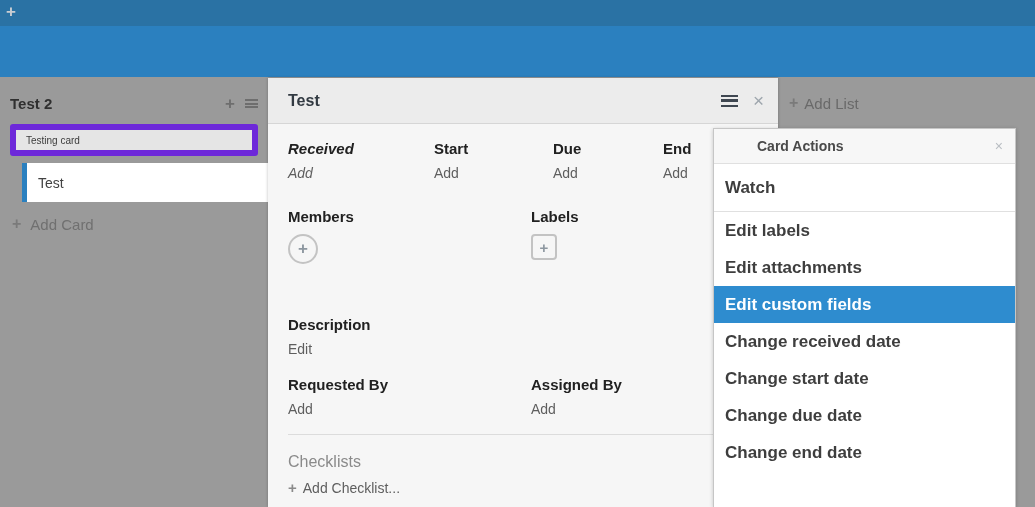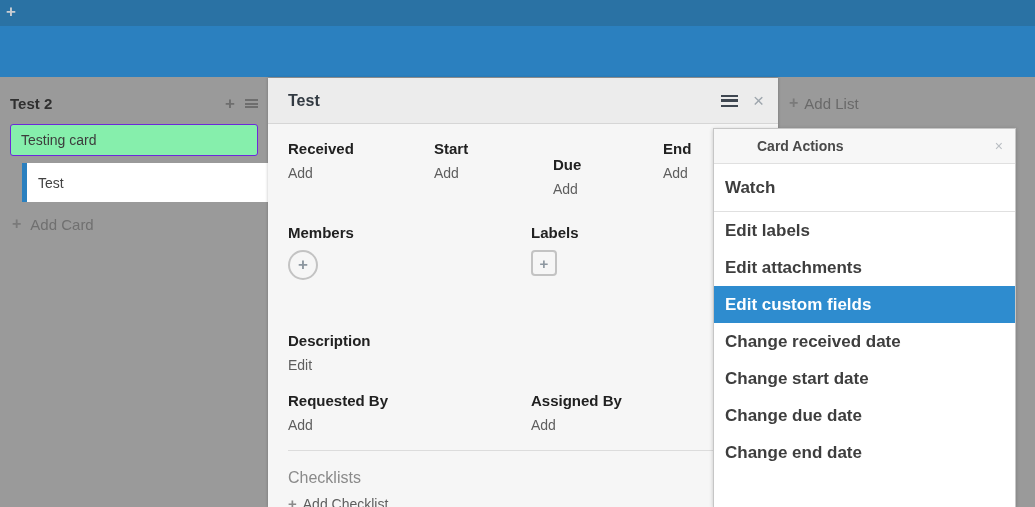--- a/index.html
+++ b/index.html
@@ -15,38 +15,38 @@
   
   .board { position:absolute; left:0; top:77px; width:1035px; height:430px; background:#9A9A9A;padding-left:16px; }
 
   .list-header { position:absolute; left:10px; top:14px; width:248px; height:24px; display:flex; align-items:center; }
   .list-title { font-size:15px; font-weight:bold; color:#2F2F2F; }
   .list-header-icons { margin-left:auto; display:flex; align-items:center; gap:10px; }
   .list-plus { color:#6E6E6E; font-size:17px; font-weight:bold; line-height:1; cursor:pointer; }
   .mini-burger { width:13px; height:9px; border-top:2px solid #6E6E6E; border-bottom:2px solid #6E6E6E; position:relative; cursor:pointer; }
   .mini-burger::after { content:""; position:absolute; left:0; top:2.5px; width:13px; height:2px; background:#6E6E6E; }
 
-  .card-testing { position:absolute; left:10px; top:47px; width:248px; height:32px; background:#86efac; border:1px solid #6d28d9; border-radius:3px; display:flex; align-items:center; padding-left:10px; font-size:14px; color:#3C3C3C; cursor:pointer; }
+  .card-testing { position:absolute; left:10px; top:47px; width:248px; height:32px; background:#e5e5e5; border:6px solid #6d28d9; border-radius:3px; display:flex; align-items:center; padding-left:10px; font-size:10px; color:#3C3C3C; cursor:pointer; }
   .card-test { position:absolute; left:22px; top:86px; width:247px; height:39px; background:#FFFFFF; border-left:5px solid #2B80BF; display:flex; align-items:center; padding-left:11px; font-size:14px; color:#424242; cursor:pointer; }
   .add-card { position:absolute; left:12px; top:138px; display:flex; align-items:center; gap:9px; color:#707070; font-size:15px; cursor:pointer; }
   .add-card .plus, .add-list .plus { font-weight:bold; font-size:16px; color:#7A7A7A; }
   .add-list { position:absolute; left:789px; top:17px; display:flex; align-items:center; gap:6px; color:#696969; font-size:15px; cursor:pointer; }
 
   
   .panel { position:absolute; left:268px; top:1px; width:510px; height:429px; background:#F6F6F6; box-shadow:0 0 3px rgba(0,0,0,.25); }
   .panel-header { height:46px; background:#ECECEC; border-bottom:1px solid #D6D6D6; display:flex; align-items:center; padding:0 14px 0 20px; }
   .panel-title { font-size:16px; font-weight:bold; color:#323A42; }
   .panel-header-icons { margin-left:auto; display:flex; align-items:center; gap:15px; }
   .burger { width:17px; height:12px; border-top:2.5px solid #3F4751; border-bottom:2.5px solid #3F4751; position:relative; cursor:pointer; }
   .burger::after { content:""; position:absolute; left:0; top:2.5px; width:17px; height:2.5px; background:#3F4751; }
   .panel-close { color:#9EA6AD; font-size:19px; line-height:1; cursor:pointer; }
 
   .panel-body { padding:16px 20px 0 20px; }
   .dates-row { display:flex; }
-  .dates-row .col0 { width:146px; } .dates-row .col1 { width:119px; } .dates-row .col2 { width:110px;margin-top:16px; } .dates-row .col3 { flex:1; }
+  .dates-row .col0 { width:146px;font-style:italic; } .dates-row .col1 { width:119px; } .dates-row .col2 { width:110px; } .dates-row .col3 { flex:1; }
   .fld-label { font-size:15px; font-weight:bold; color:#212121; line-height:18px; }
   .fld-action { font-size:14px; color:#5E5E5E; line-height:18px; margin-top:6px; cursor:pointer; }
   .ml-row { display:flex; margin-top:26px; }
   .ml-row .colA { width:243px; } .ml-row .colB { flex:1; }
   .member-btn { margin-top:8px; width:30px; height:30px; border:2px solid #C3C3C3; border-radius:50%; display:flex; align-items:center; justify-content:center; color:#8D97A0; font-size:17px; font-weight:bold; cursor:pointer; }
   .label-btn { margin-top:8px; width:26px; height:26px; border:2px solid #C3C3C3; border-radius:4px; display:flex; align-items:center; justify-content:center; color:#8D97A0; font-size:15px; font-weight:bold; cursor:pointer; }
   .desc-block { margin-top:52px; }
   .ra-row { display:flex; margin-top:18px; }
   .ra-row .colA { width:243px; } .ra-row .colB { flex:1; }
   .divider { margin-top:16px; border-top:1px solid #DCDCDC; }

